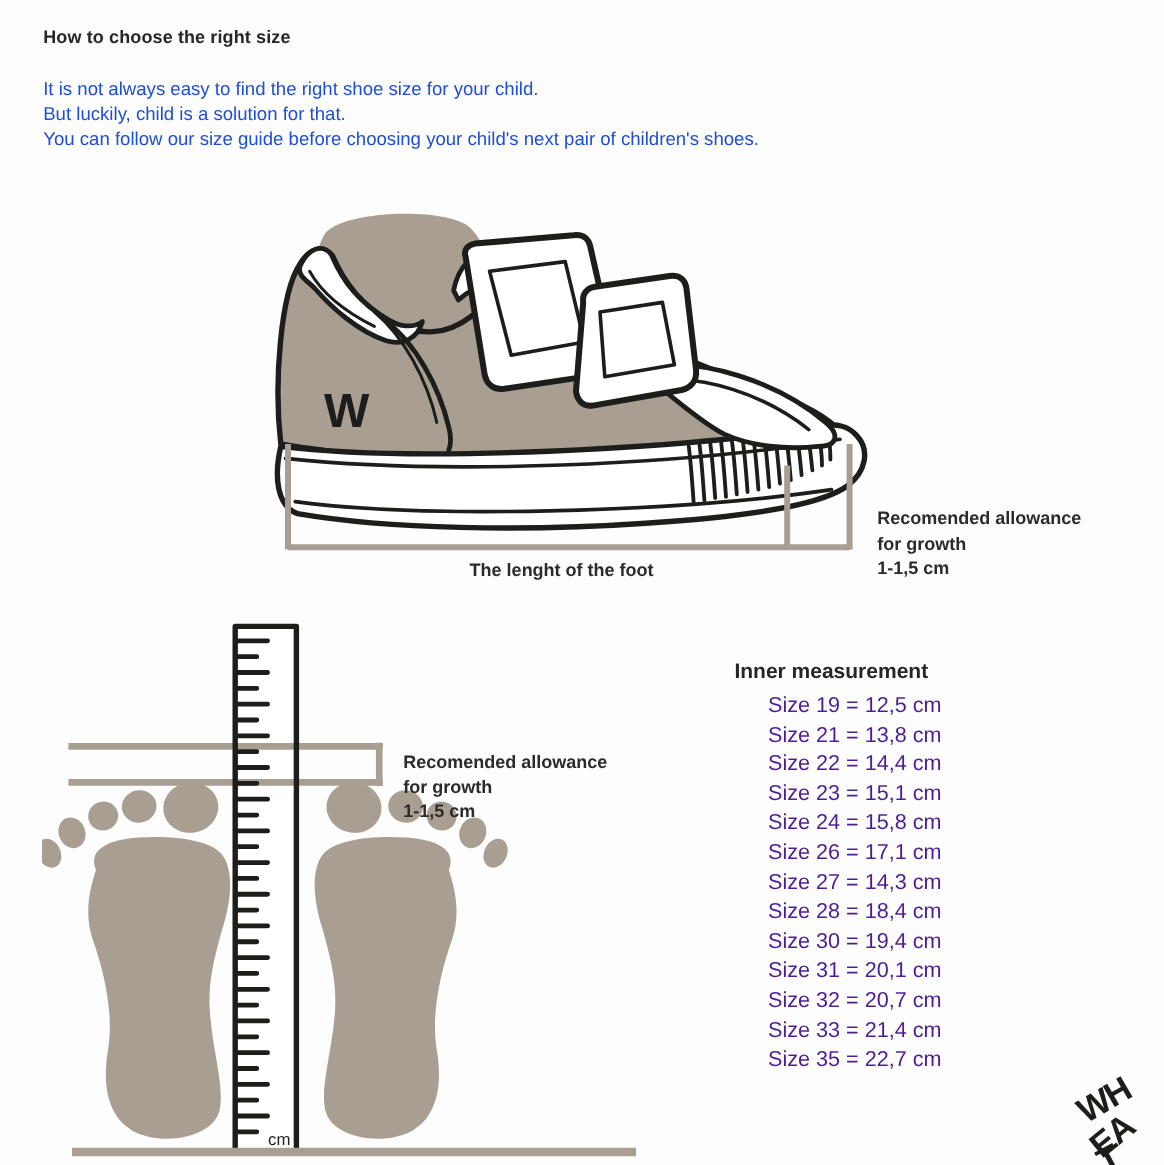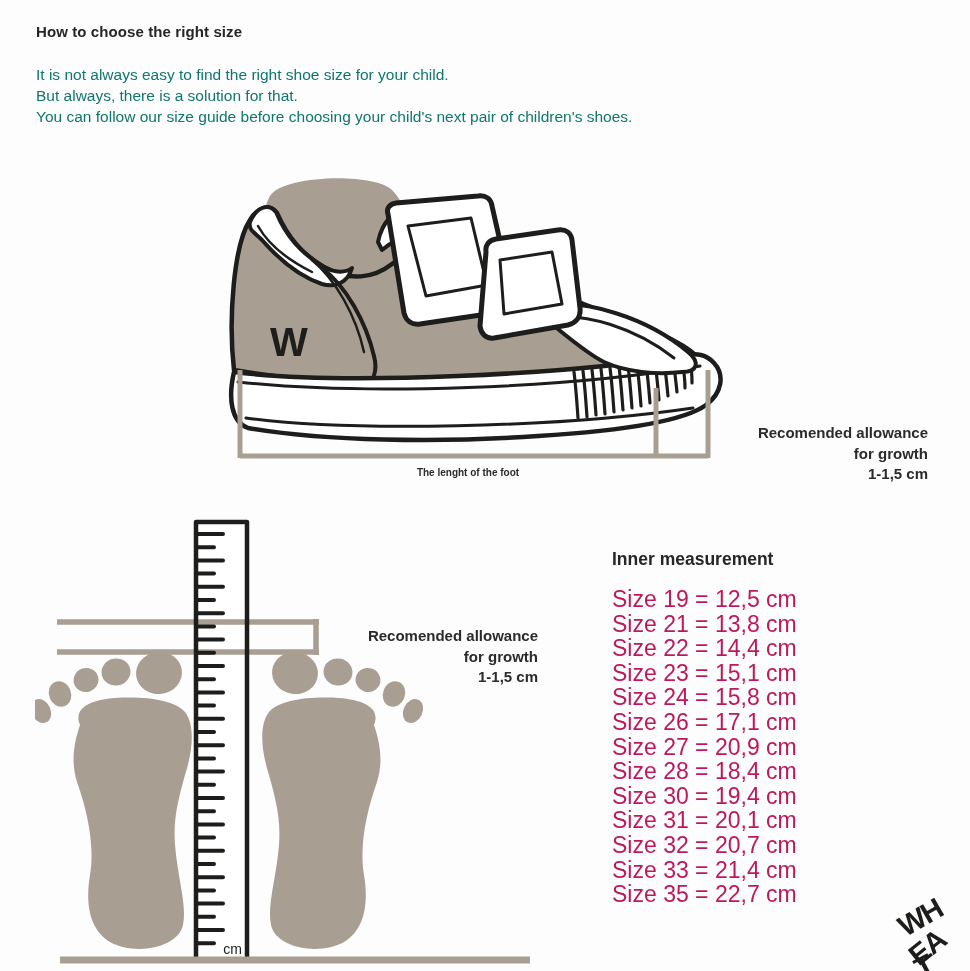--- a/index.html
+++ b/index.html
@@ -17,41 +17,41 @@
     color:var(--text);
   }
   .abs{position:absolute;}
   .page-title{
     left:36px;top:23px;
     font-size:15px;font-weight:700;color:#262626;
     letter-spacing:.1px;
   }
   .intro{
     left:36px;top:64px;
-    font-size:15.5px;line-height:21px;color:#0f766e;
+    font-size:15.5px;line-height:21px;color:#1d4ed8;
   }
   .shoe-svg{left:228px;top:160px;}
   .feet-svg{left:35px;top:510px;}
   .measure-label{
     left:318px;top:467px;width:300px;
-    text-align:center;font-size:10px;font-weight:700;color:#2b2b2b;
+    text-align:center;font-size:15px;font-weight:700;color:#2b2b2b;
   }
   .allowance{
-    text-align:right;font-size:15px;font-weight:700;
+    text-align:left;font-size:15px;font-weight:700;
     line-height:20.5px;color:#2b2b2b;
   }
   .allowance.shoe-side{left:731px;top:423px;width:197px;}
   .allowance.feet-side{left:336px;top:626px;width:202px;}
   .size-table{left:612px;top:547px;width:260px;}
   .size-table .size-title{
     font-size:17.5px;font-weight:700;color:#262626;line-height:24px;
-    margin-bottom:16px;
+    margin-bottom:4px;
   }
   .size-row{
-    font-size:23px;line-height:24.6px;color:#be185d;
+    font-size:18px;line-height:24.6px;color:#4c1d95;margin-left:28px;
   }
   .wheat-logo{
     left:897px;top:889px;width:120px;
     transform:rotate(-34deg);
     font-weight:900;font-size:29px;line-height:23px;
     letter-spacing:-1.5px;color:var(--ink);
   }
   .wheat-logo div:nth-child(1){margin-left:10px;transform:rotate(4deg);}
   .wheat-logo div:nth-child(2){margin-left:3px;transform:rotate(-5deg);}
   .wheat-logo div:nth-child(3){margin-left:0;transform:rotate(6deg);}
@@ -63,21 +63,21 @@
   .s-taupe{stroke:var(--taupe);stroke-linecap:butt;}
   .svg-text{font-family:"Liberation Sans", sans-serif;fill:var(--ink);}
 </style>
 </head>
 <body>
 
 <h1 class="abs page-title">How to choose the right size</h1>
 
 <div class="abs intro">
   <div>It is not always easy to find the right shoe size for your child.</div>
-  <div>But always, there is a solution for that.</div>
+  <div>But luckily, child is a solution for that.</div>
   <div>You can follow our size guide before choosing your child's next pair of children's shoes.</div>
 </div>
 
 <svg class="abs shoe-svg" width="505" height="315" viewBox="0 0 505 315">
 
   <path class="f-taupe" d="M34,200 C26,150 27,62 42,36 C54,15 146,12 164,30 C178,44 185,70 196,95
        C215,135 255,160 300,178 C345,194 390,204 420,218 C442,226 448,235 444,244
        L60,244 Z"></path>
 
   <path class="f-taupe s-ink" stroke-width="4.5" d="M6,210 C0,158 6,84 22,60 C29,48 41,43 49,53 C60,78 74,94 96,107
@@ -178,21 +178,21 @@
 
 <div class="abs size-table">
   <div class="size-title">Inner measurement</div>
   <div class="size-list">
       <div class="size-row"><span>Size 19 = 12,5 cm</span></div>
       <div class="size-row"><span>Size 21 = 13,8 cm</span></div>
       <div class="size-row"><span>Size 22 = 14,4 cm</span></div>
       <div class="size-row"><span>Size 23 = 15,1 cm</span></div>
       <div class="size-row"><span>Size 24 = 15,8 cm</span></div>
       <div class="size-row"><span>Size 26 = 17,1 cm</span></div>
-      <div class="size-row"><span>Size 27 = 20,9 cm</span></div>
+      <div class="size-row"><span>Size 27 = 14,3 cm</span></div>
       <div class="size-row"><span>Size 28 = 18,4 cm</span></div>
       <div class="size-row"><span>Size 30 = 19,4 cm</span></div>
       <div class="size-row"><span>Size 31 = 20,1 cm</span></div>
       <div class="size-row"><span>Size 32 = 20,7 cm</span></div>
       <div class="size-row"><span>Size 33 = 21,4 cm</span></div>
       <div class="size-row"><span>Size 35 = 22,7 cm</span></div>
     </div>
 </div>
 
 <div class="abs wheat-logo">

